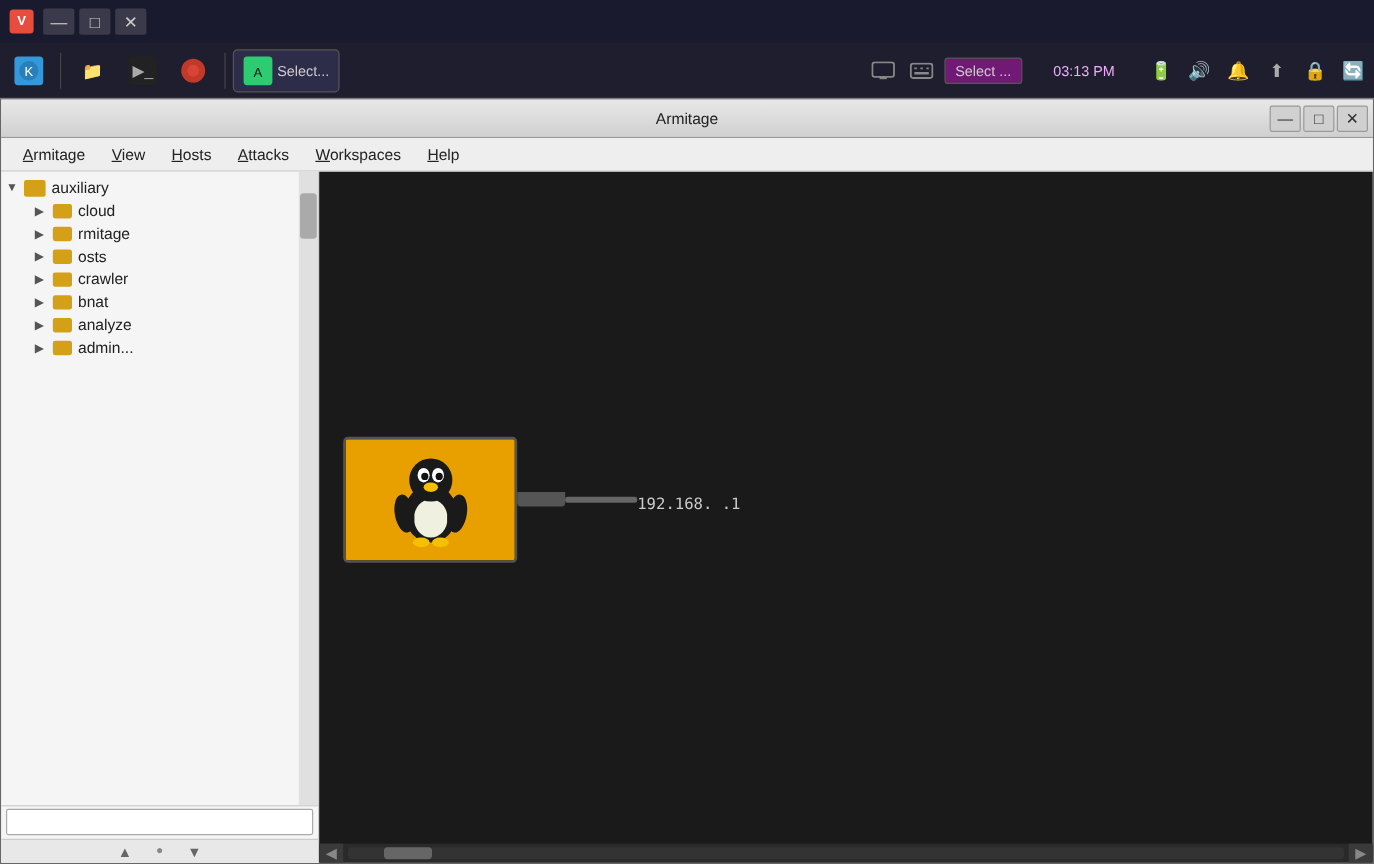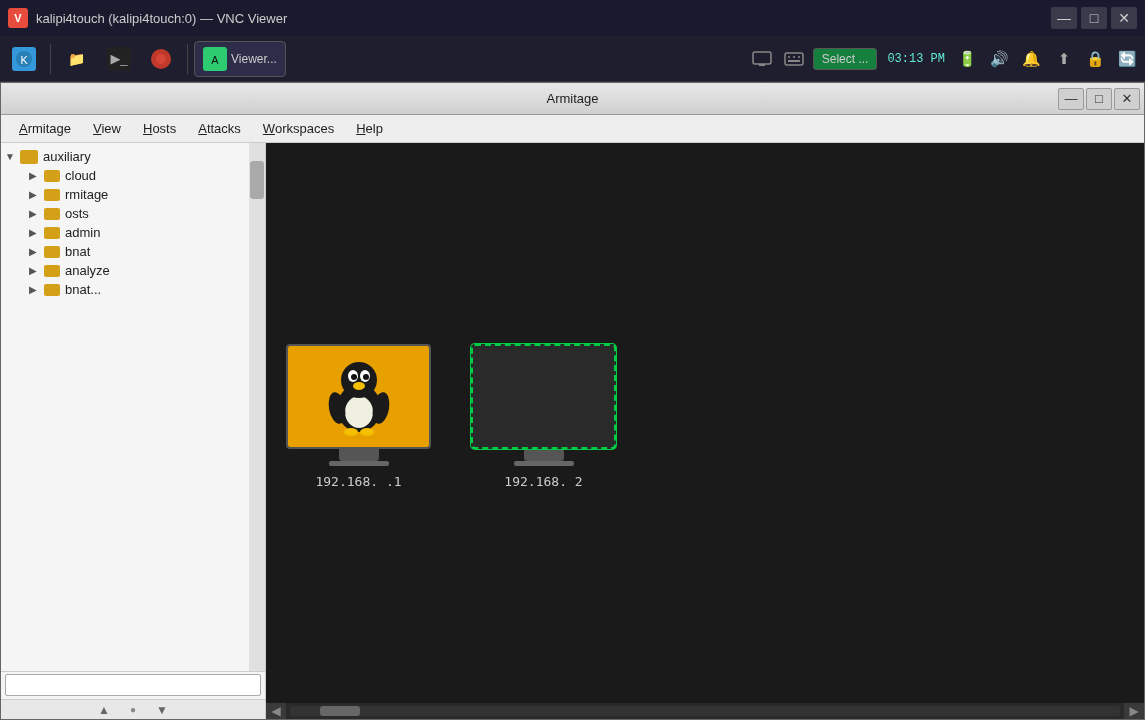--- a/index.html
+++ b/index.html
@@ -68,23 +68,23 @@
     .taskbar-right {
       margin-left: auto;
       display: flex; align-items: center; gap: 6px;
       color: #ccc; font-size: 12px;
     }
     .taskbar-right-icon {
       width: 26px; height: 26px;
       display: flex; align-items: center; justify-content: center;
       cursor: pointer; font-size: 15px; color: #aaa;
     }
-    .taskbar-clock { font-size: 12px; color: #5eead4; margin: 0 4px; font-family: Liberation Mono, monospace; }
+    .taskbar-clock { font-size: 12px; color: #f0abfc; margin: 0 20px; }
     .select-label {
-      background: #15803d;
+      background: #701a75;
       padding: 3px 8px;
       border-radius: 3px;
       font-size: 12px;
       color: #ccc;
       border: 1px solid #555;
     }
 
     
     .armitage-window {
       background: #f0f0f0;
@@ -219,21 +219,21 @@
       display: flex;
       align-items: center;
       padding: 30px 20px;
       gap: 40px;
       height: calc(100% - 30px);
     }
 
     
     .host-item {
       display: flex;
-      flex-direction: column;
+      flex-direction: row;
       align-items: center;
       cursor: pointer;
     }
     .host-monitor {
       width: 145px; height: 105px;
       background: #2a2a2a;
       border: 2px solid #555;
       border-radius: 4px;
       position: relative;
       display: flex; align-items: center; justify-content: center;
@@ -283,21 +283,20 @@
       background: #666;
       border-radius: 3px;
       margin-left: 30px;
     }
   </style>
 </head>
 <body>
 
 <div class="title-bar">
   <div class="title-bar-icon">V</div>
-  <span class="title-bar-text">kalipi4touch (kalipi4touch:0) — VNC Viewer</span>
   <div class="title-bar-controls">
     <button class="title-bar-btn">—</button>
     <button class="title-bar-btn">□</button>
     <button class="title-bar-btn close">✕</button>
   </div>
 </div>
 
 <div class="taskbar">
 
   <div class="taskbar-item">
@@ -330,21 +329,21 @@
 
   <div class="taskbar-sep"></div>
 
   <div class="taskbar-item active">
     <div class="taskbar-icon green">
       <svg width="20" height="20">
           <rect width="20" height="20" rx="3" fill="#2ecc71"></rect>
           <text x="10" y="15" text-anchor="middle" font-size="11" fill="#111">A</text>
         </svg>
     </div>
-    <span>Viewer...</span>
+    <span>Select...</span>
   </div>
 
   <div class="taskbar-right">
 
     <div class="taskbar-right-icon">
       <svg width="20" height="16" viewBox="0 0 20 16">
           <rect x="1" y="1" width="18" height="12" rx="2" fill="none" stroke="#888" stroke-width="1.5"></rect>
           <rect x="7" y="13" width="6" height="2" fill="#888"></rect>
         </svg>
     </div>
@@ -415,36 +414,36 @@
           <span>rmitage</span>
         </div>
         <div class="tree-item sub">
           <span class="tree-arrow">▶</span>
           <div class="tree-folder small"></div>
           <span>osts</span>
         </div>
         <div class="tree-item sub">
           <span class="tree-arrow">▶</span>
           <div class="tree-folder small"></div>
-          <span>admin</span>
+          <span>crawler</span>
         </div>
         <div class="tree-item sub">
           <span class="tree-arrow">▶</span>
           <div class="tree-folder small"></div>
           <span>bnat</span>
         </div>
         <div class="tree-item sub">
           <span class="tree-arrow">▶</span>
           <div class="tree-folder small"></div>
           <span>analyze</span>
         </div>
         <div class="tree-item sub">
           <span class="tree-arrow">▶</span>
           <div class="tree-folder small"></div>
-          <span>bnat...</span>
+          <span>admin...</span>
         </div>
 
         <div style="position:absolute; right:0; top:0; width:16px; height:100%; background:#e0e0e0;">
           <div style="width:14px; height:38px; background:#aaa; border-radius:3px; margin:18px 1px;"></div>
         </div>
       </div>
 
       <div class="search-box">
         <input type="text" placeholder="" style="">
       </div>
@@ -484,27 +483,20 @@
                 <ellipse cx="18" cy="52" rx="8" ry="16" fill="#1a1a1a" transform="rotate(-10 18 52)"></ellipse>
                 <ellipse cx="62" cy="52" rx="8" ry="16" fill="#1a1a1a" transform="rotate(10 62 52)"></ellipse>
               </svg>
             </div>
           </div>
           <div style="width:40px; height:12px; background:#555; border-radius:0 0 3px 3px; margin:0 auto;"></div>
           <div style="width:60px; height:5px; background:#666; border-radius:2px; margin:0 auto;"></div>
           <span class="host-label">192.168.  .1</span>
         </div>
 
-        <div class="host-item">
-          <div class="host-monitor selected">
-          </div>
-          <div style="width:40px; height:12px; background:#555; border-radius:0 0 3px 3px; margin:0 auto;"></div>
-          <div style="width:60px; height:5px; background:#666; border-radius:2px; margin:0 auto;"></div>
-          <span class="host-label">192.168.   2</span>
-        </div>
 
 
 
       </div>
 
       <div class="right-scrollbar-h">
         <div class="h-scroll-left">◀</div>
         <div class="h-scroll-track">
           <div class="h-scroll-thumb"></div>
         </div>

